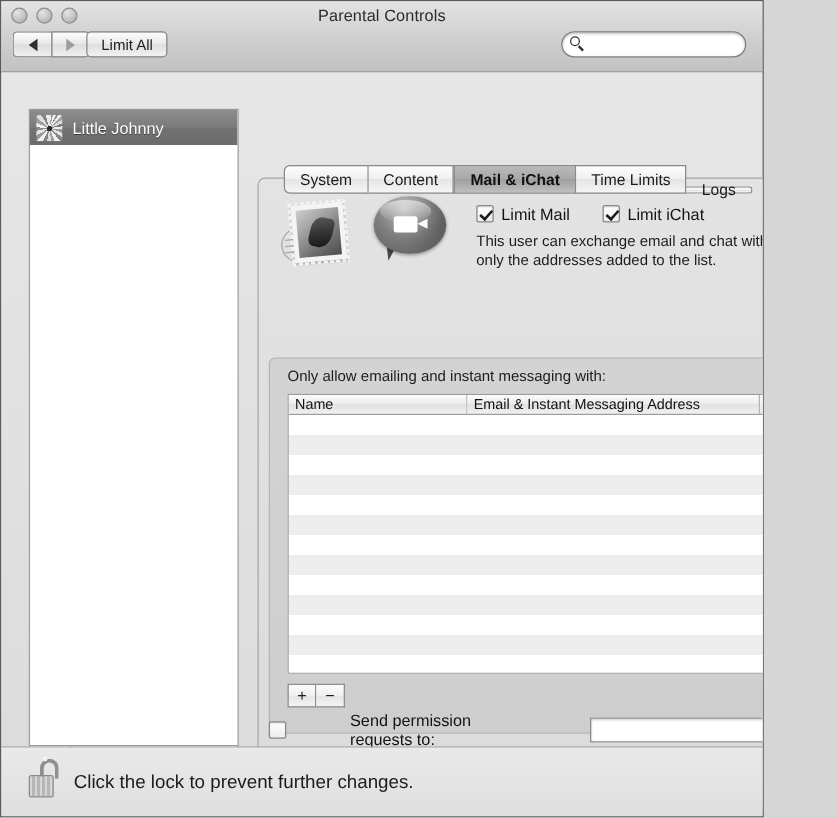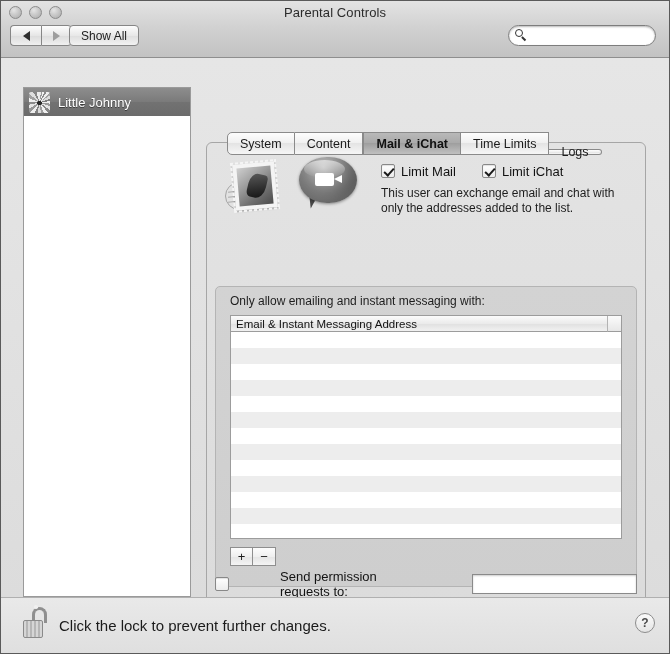--- a/index.html
+++ b/index.html
@@ -6,21 +6,21 @@
     margin: 0; padding: 0;
     width: 670px; height: 654px;
     overflow: hidden;
     font-family: "Liberation Sans", "DejaVu Sans", sans-serif;
     -webkit-font-smoothing: antialiased;
   }
   body { background: #d6d6d6; }
 
   .window {
     position: relative;
-    width: 670px; height: 654px;
+    width: 611px; height: 654px;
     box-sizing: border-box;
     border: 1px solid #5a5a5a;
     background: linear-gradient(to bottom, #e8e8e8 0%, #d9d9d9 100%);
     overflow: hidden;
   }
 
   
   .titlebar {
     position: relative;
     height: 56px;
@@ -499,21 +499,21 @@
 
     <div class="navbtns">
       <div class="navbtn left">
         <span class="tri back"></span>
       </div>
       <div class="navbtn right">
         <span class="tri fwd"></span>
       </div>
     </div>
 
-    <div class="showall">Show All</div>
+    <div class="showall">Limit All</div>
 
     <div class="searchfield">
       <span class="mag">
         <span class="ring"></span>
           <span class="handle"></span>
       </span>
       <input class="search-input" type="text" placeholder="" style="">
     </div>
   </div>
 
@@ -568,20 +568,21 @@
         </div>
 
         <div class="hero-desc">This user can exchange email and chat with only the addresses added to the list.</div>
       </div>
 
       <div class="groupbox">
         <div class="group-label">Only allow emailing and instant messaging with:</div>
 
         <div class="tablewrap">
           <div class="thead">
+            <div class="th name">Name</div>
             <div class="th addr">Email &amp; Instant Messaging Address</div>
             <div class="th gutter"></div>
           </div>
           <div class="rows">
             <div class="row plain"></div>
             <div class="row alt"></div>
             <div class="row plain"></div>
             <div class="row alt"></div>
             <div class="row plain"></div>
             <div class="row alt"></div>

